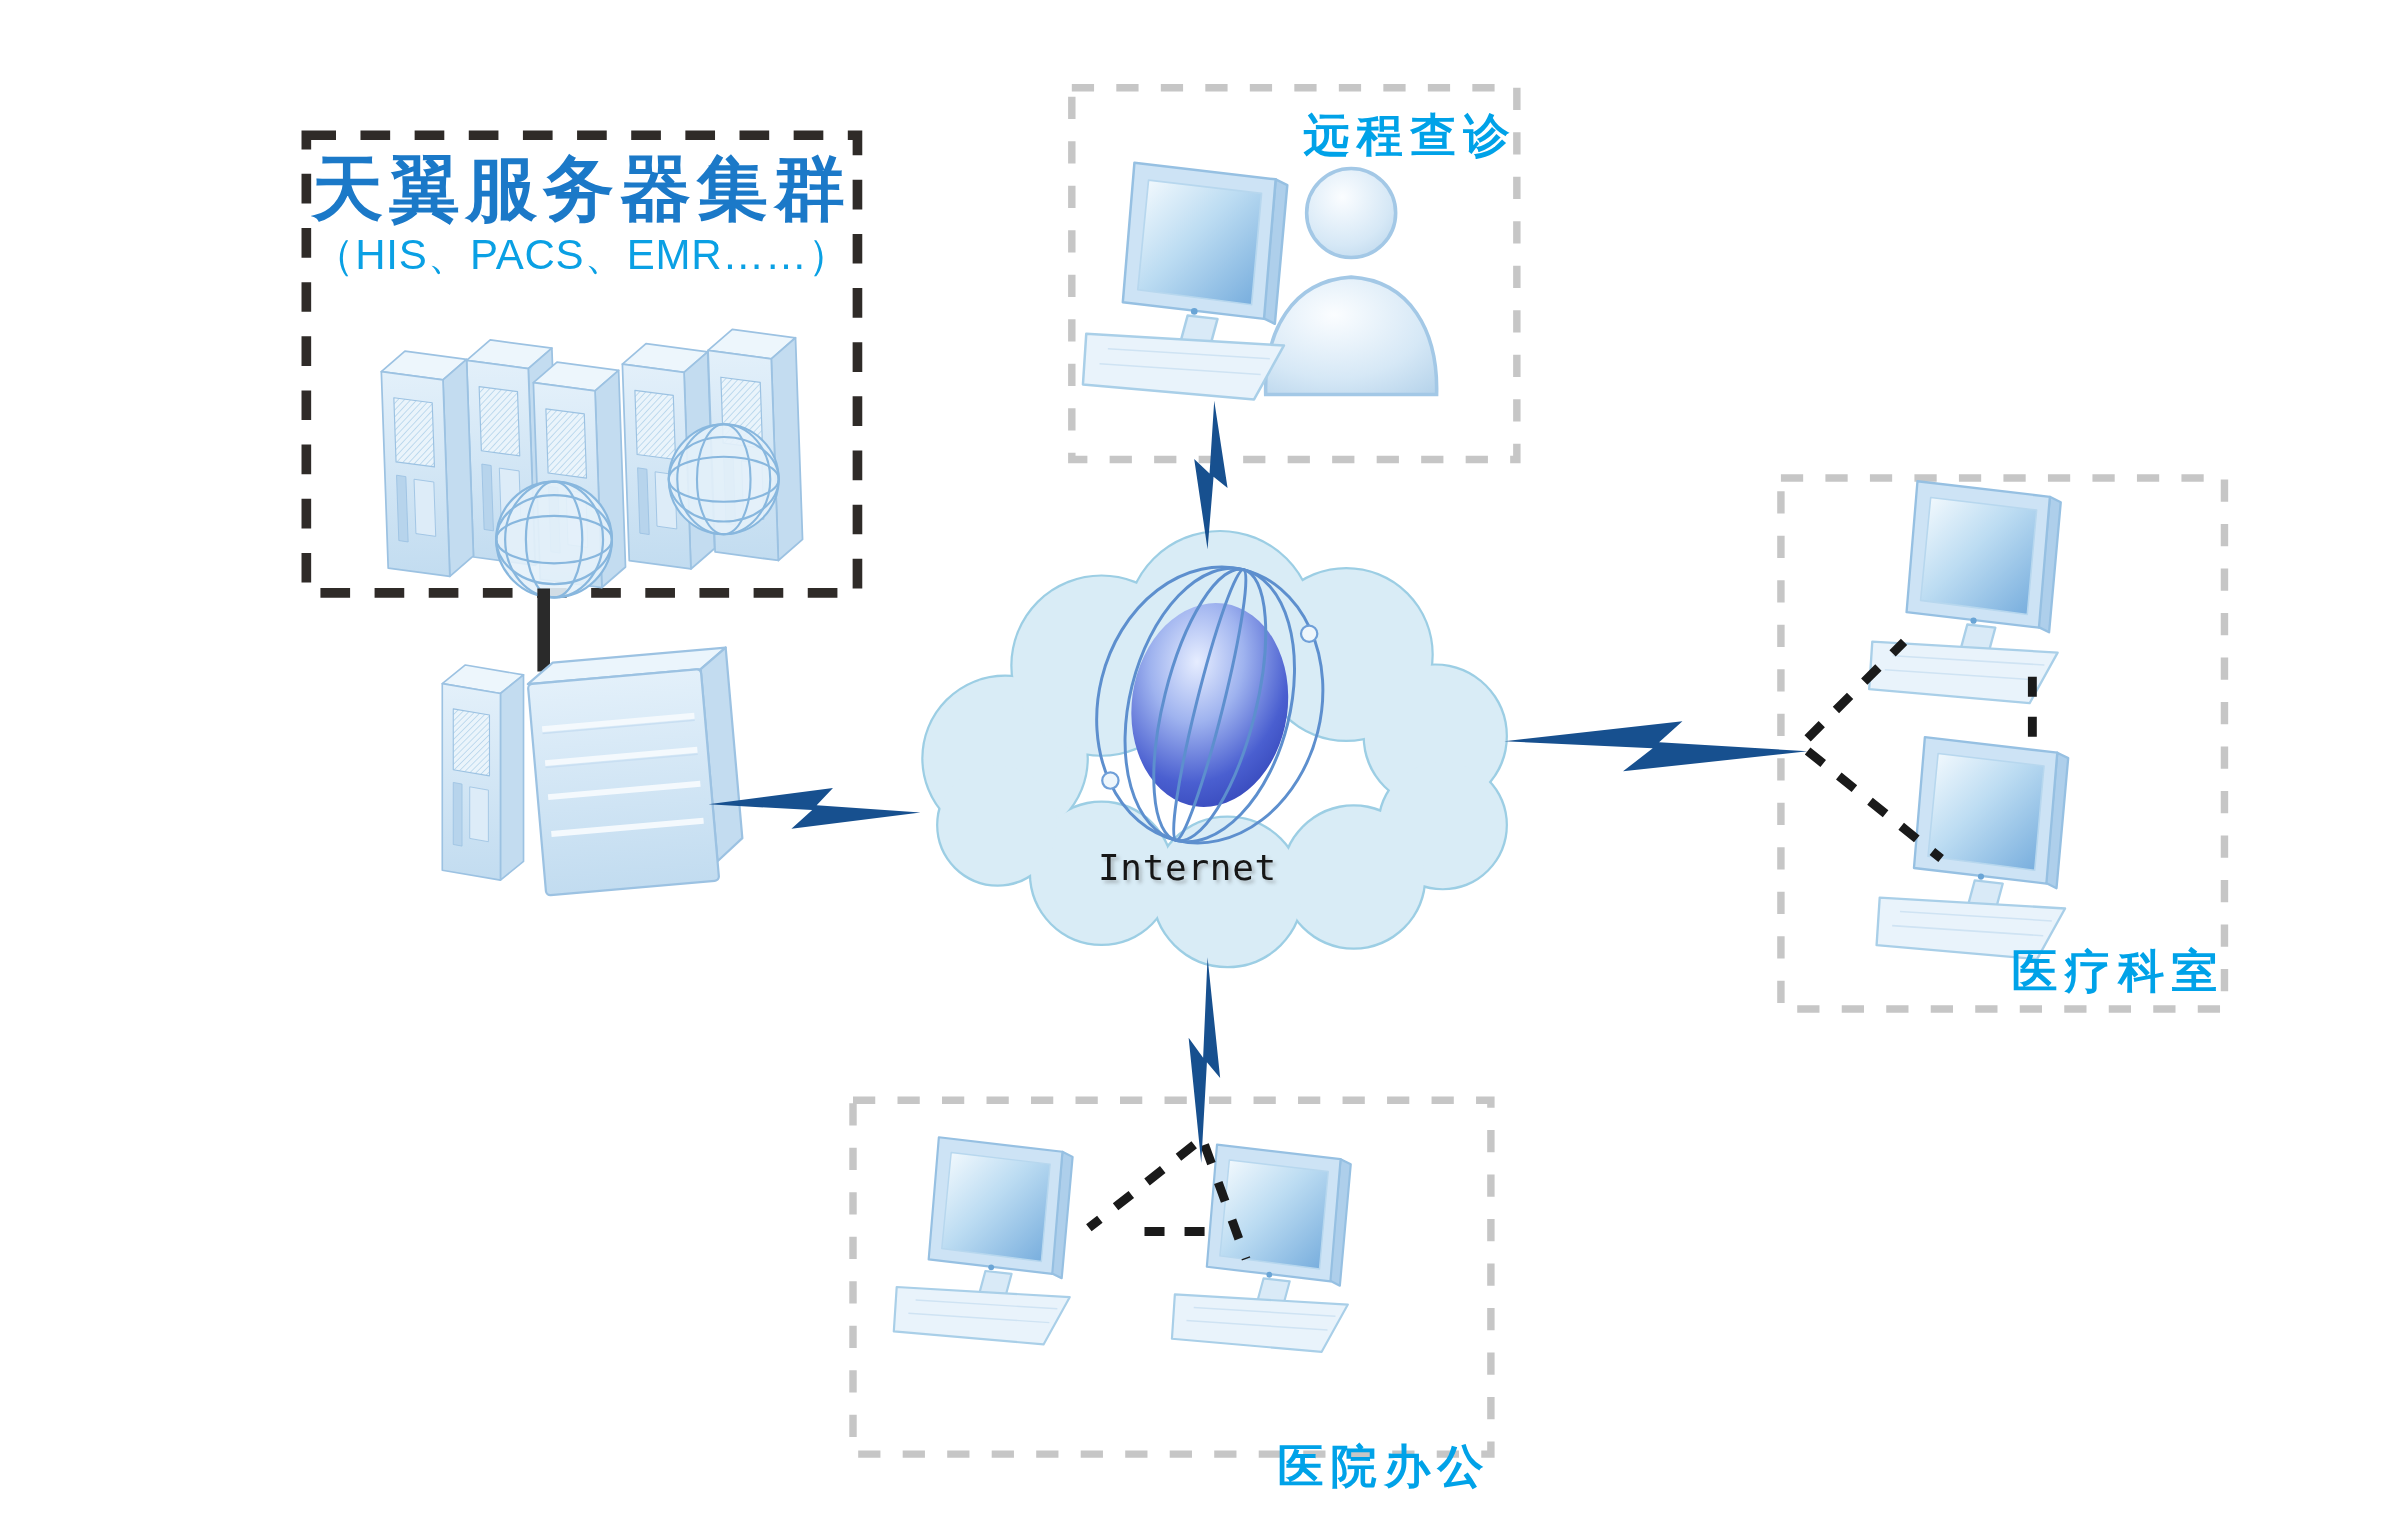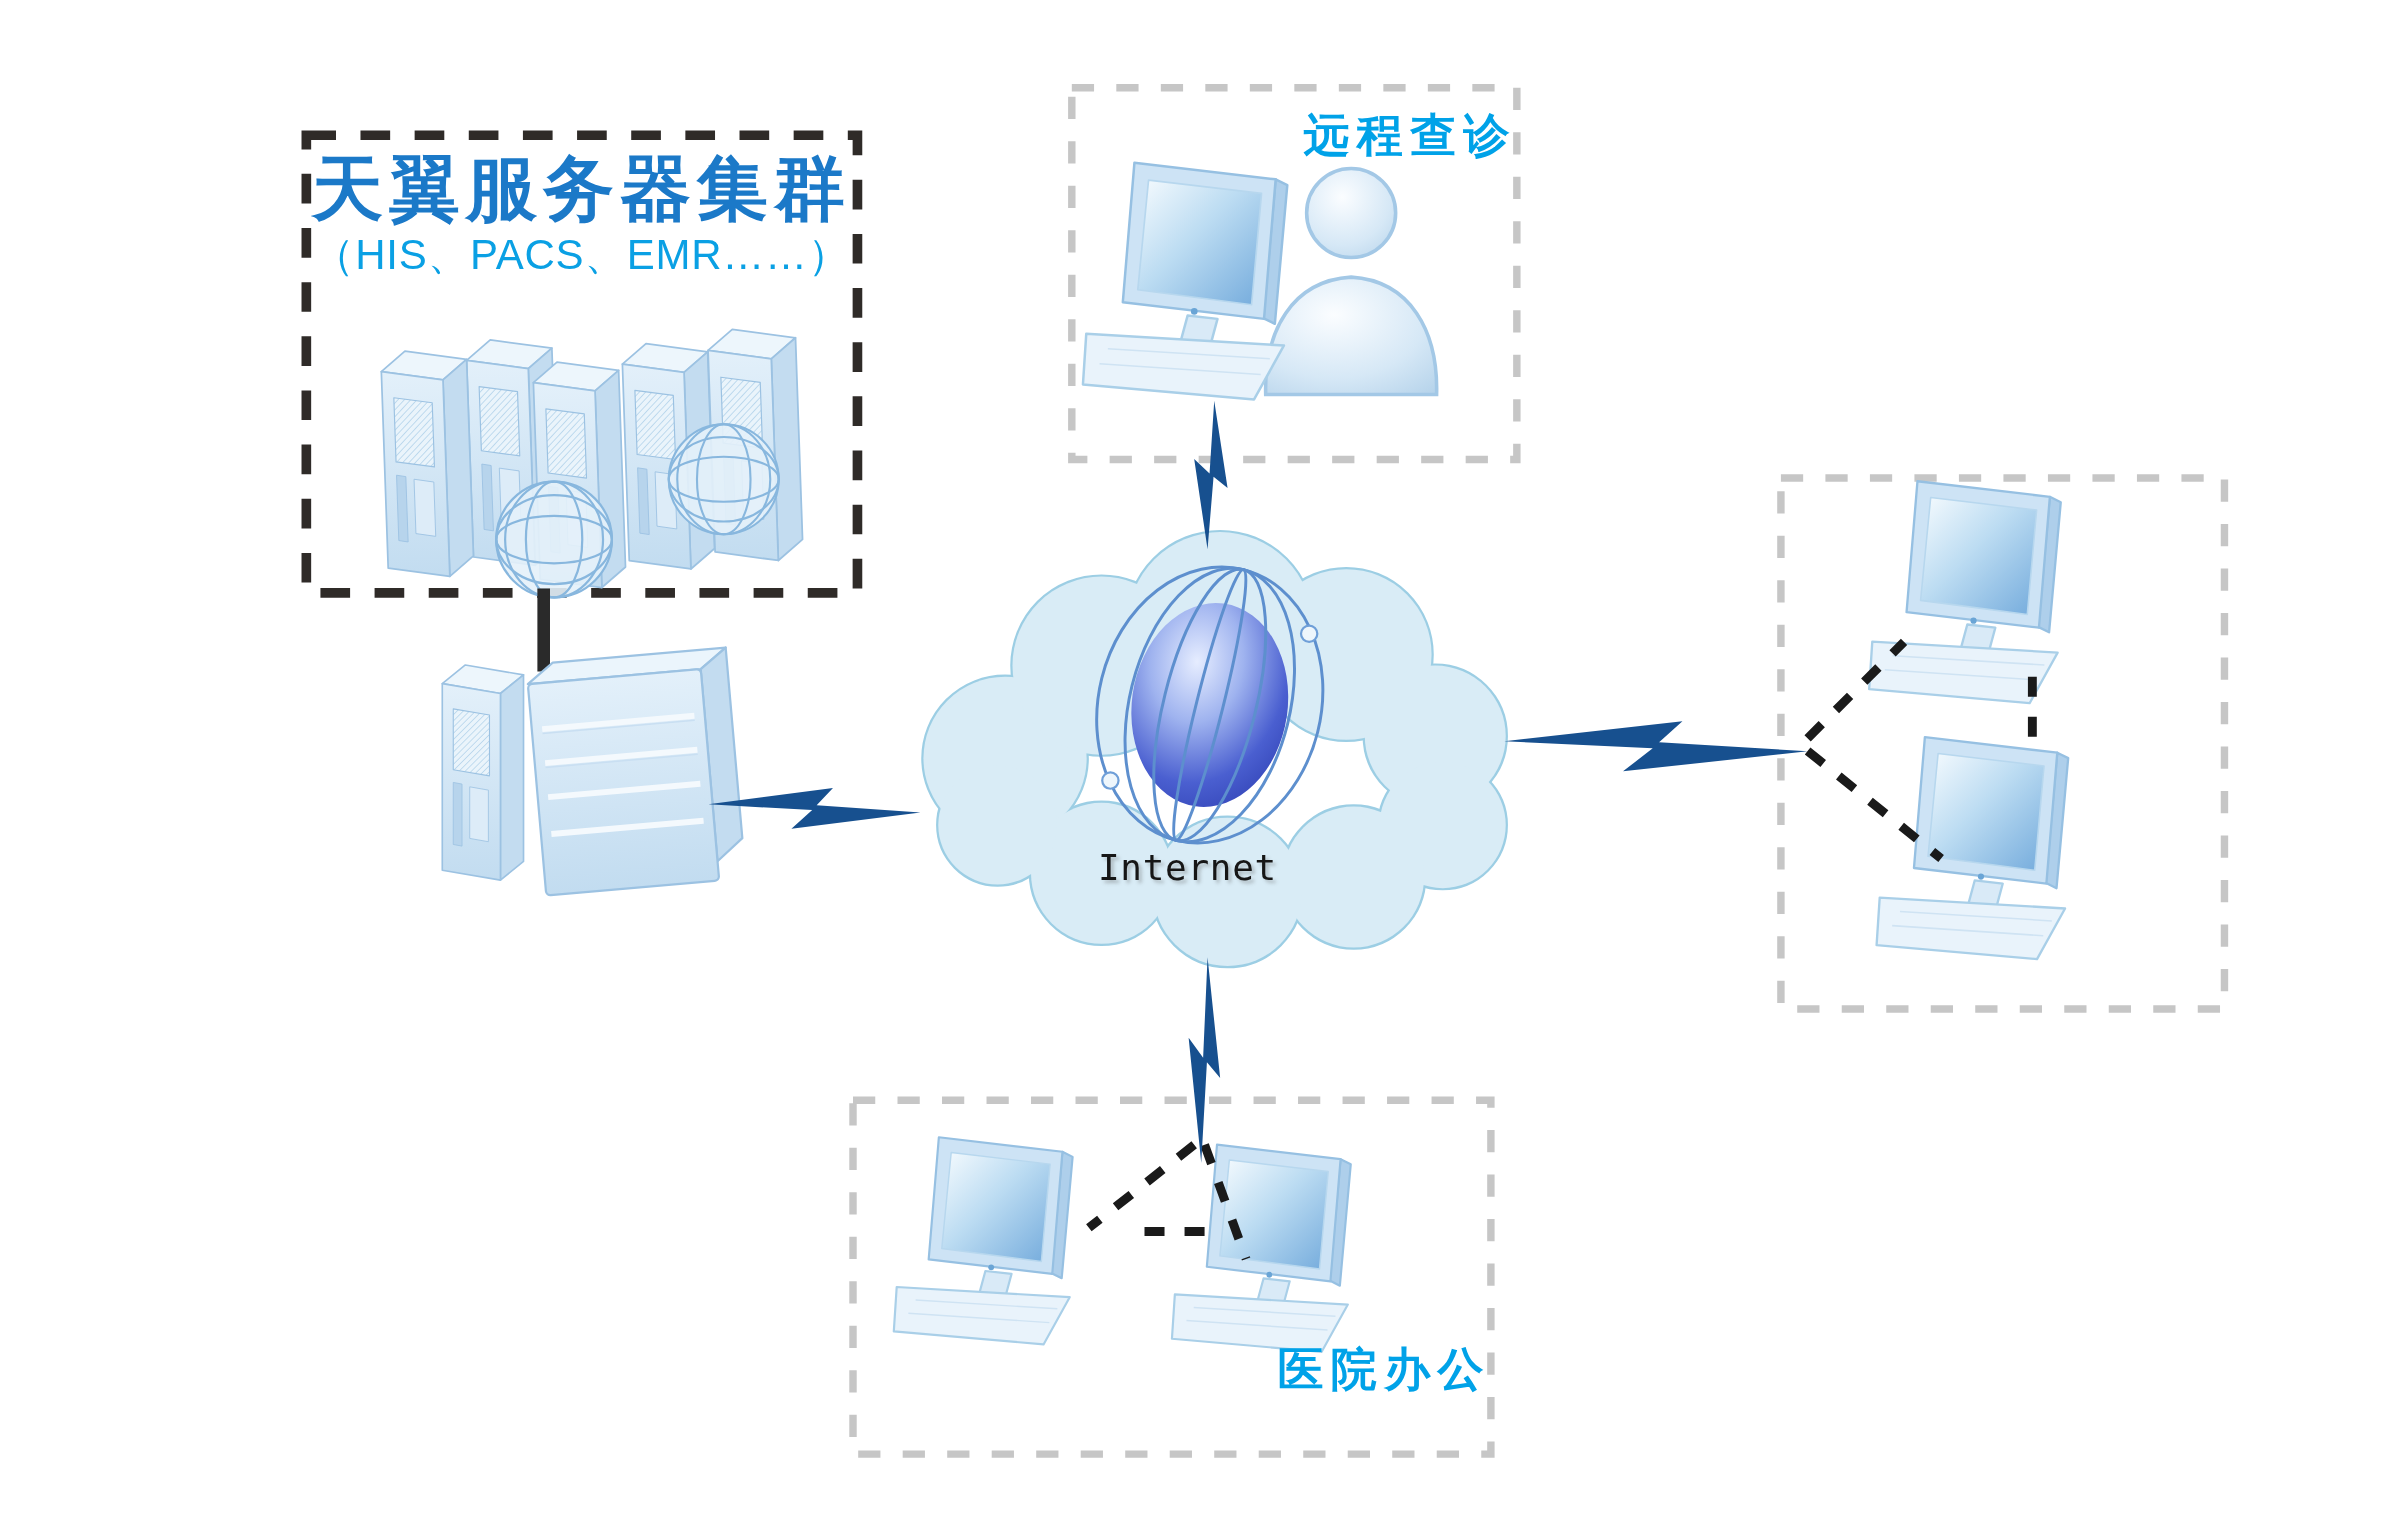--- a/index.html
+++ b/index.html
@@ -19,21 +19,21 @@
   }
   .cluster-subtitle{
     left:306px;top:227px;width:551px;
     font-size:42px;font-weight:normal;color:#0aa0e4;letter-spacing:0.7px;
   }
   .node-label{
     font-size:46px;font-weight:bold;color:#00a2e8;letter-spacing:7.4px;text-align:right;
   }
   .remote-label{left:1072px;top:105px;width:445px;}
   .dept-label{left:1781px;top:941px;width:444px;}
-  .office-label{left:853px;top:1339px;width:638px;}
+  .office-label{left:853px;top:1436px;width:638px;}
   .internet-label{
     left:1039px;top:847px;width:297px;
     font-family:"DejaVu Sans Mono","Liberation Mono",monospace;
     font-size:36px;color:#161616;letter-spacing:0.7px;
     text-shadow:3px 3px 3.7px rgba(90,90,90,0.35);
   }
 </style>
 </head>
 <body>
 
@@ -201,17 +201,18 @@
       <use href="#bolt" transform="translate(955,1062) scale(1.0,1.1)"></use>
       <use href="#bolt" transform="translate(2028,972) scale(1.43,1.35)"></use>
       <use href="#bolt" transform="translate(1655,540) rotate(90) scale(0.70,0.9)"></use>
       <use href="#bolt" transform="translate(1645,1290) rotate(90) scale(0.97,0.85)"></use>
     </g>
   </svg>
 
   <div class="lbl cluster-title">天翼服务器集群</div>
   <div class="lbl cluster-subtitle">（HIS、PACS、EMR……）</div>
   <div class="lbl node-label remote-label">远程查诊</div>
+  <div class="lbl node-label dept-label">医疗科室</div>
   <div class="lbl node-label office-label">医院办公</div>
   <div class="lbl internet-label">Internet</div>
 
 </div>
 
 
 </body></html>

